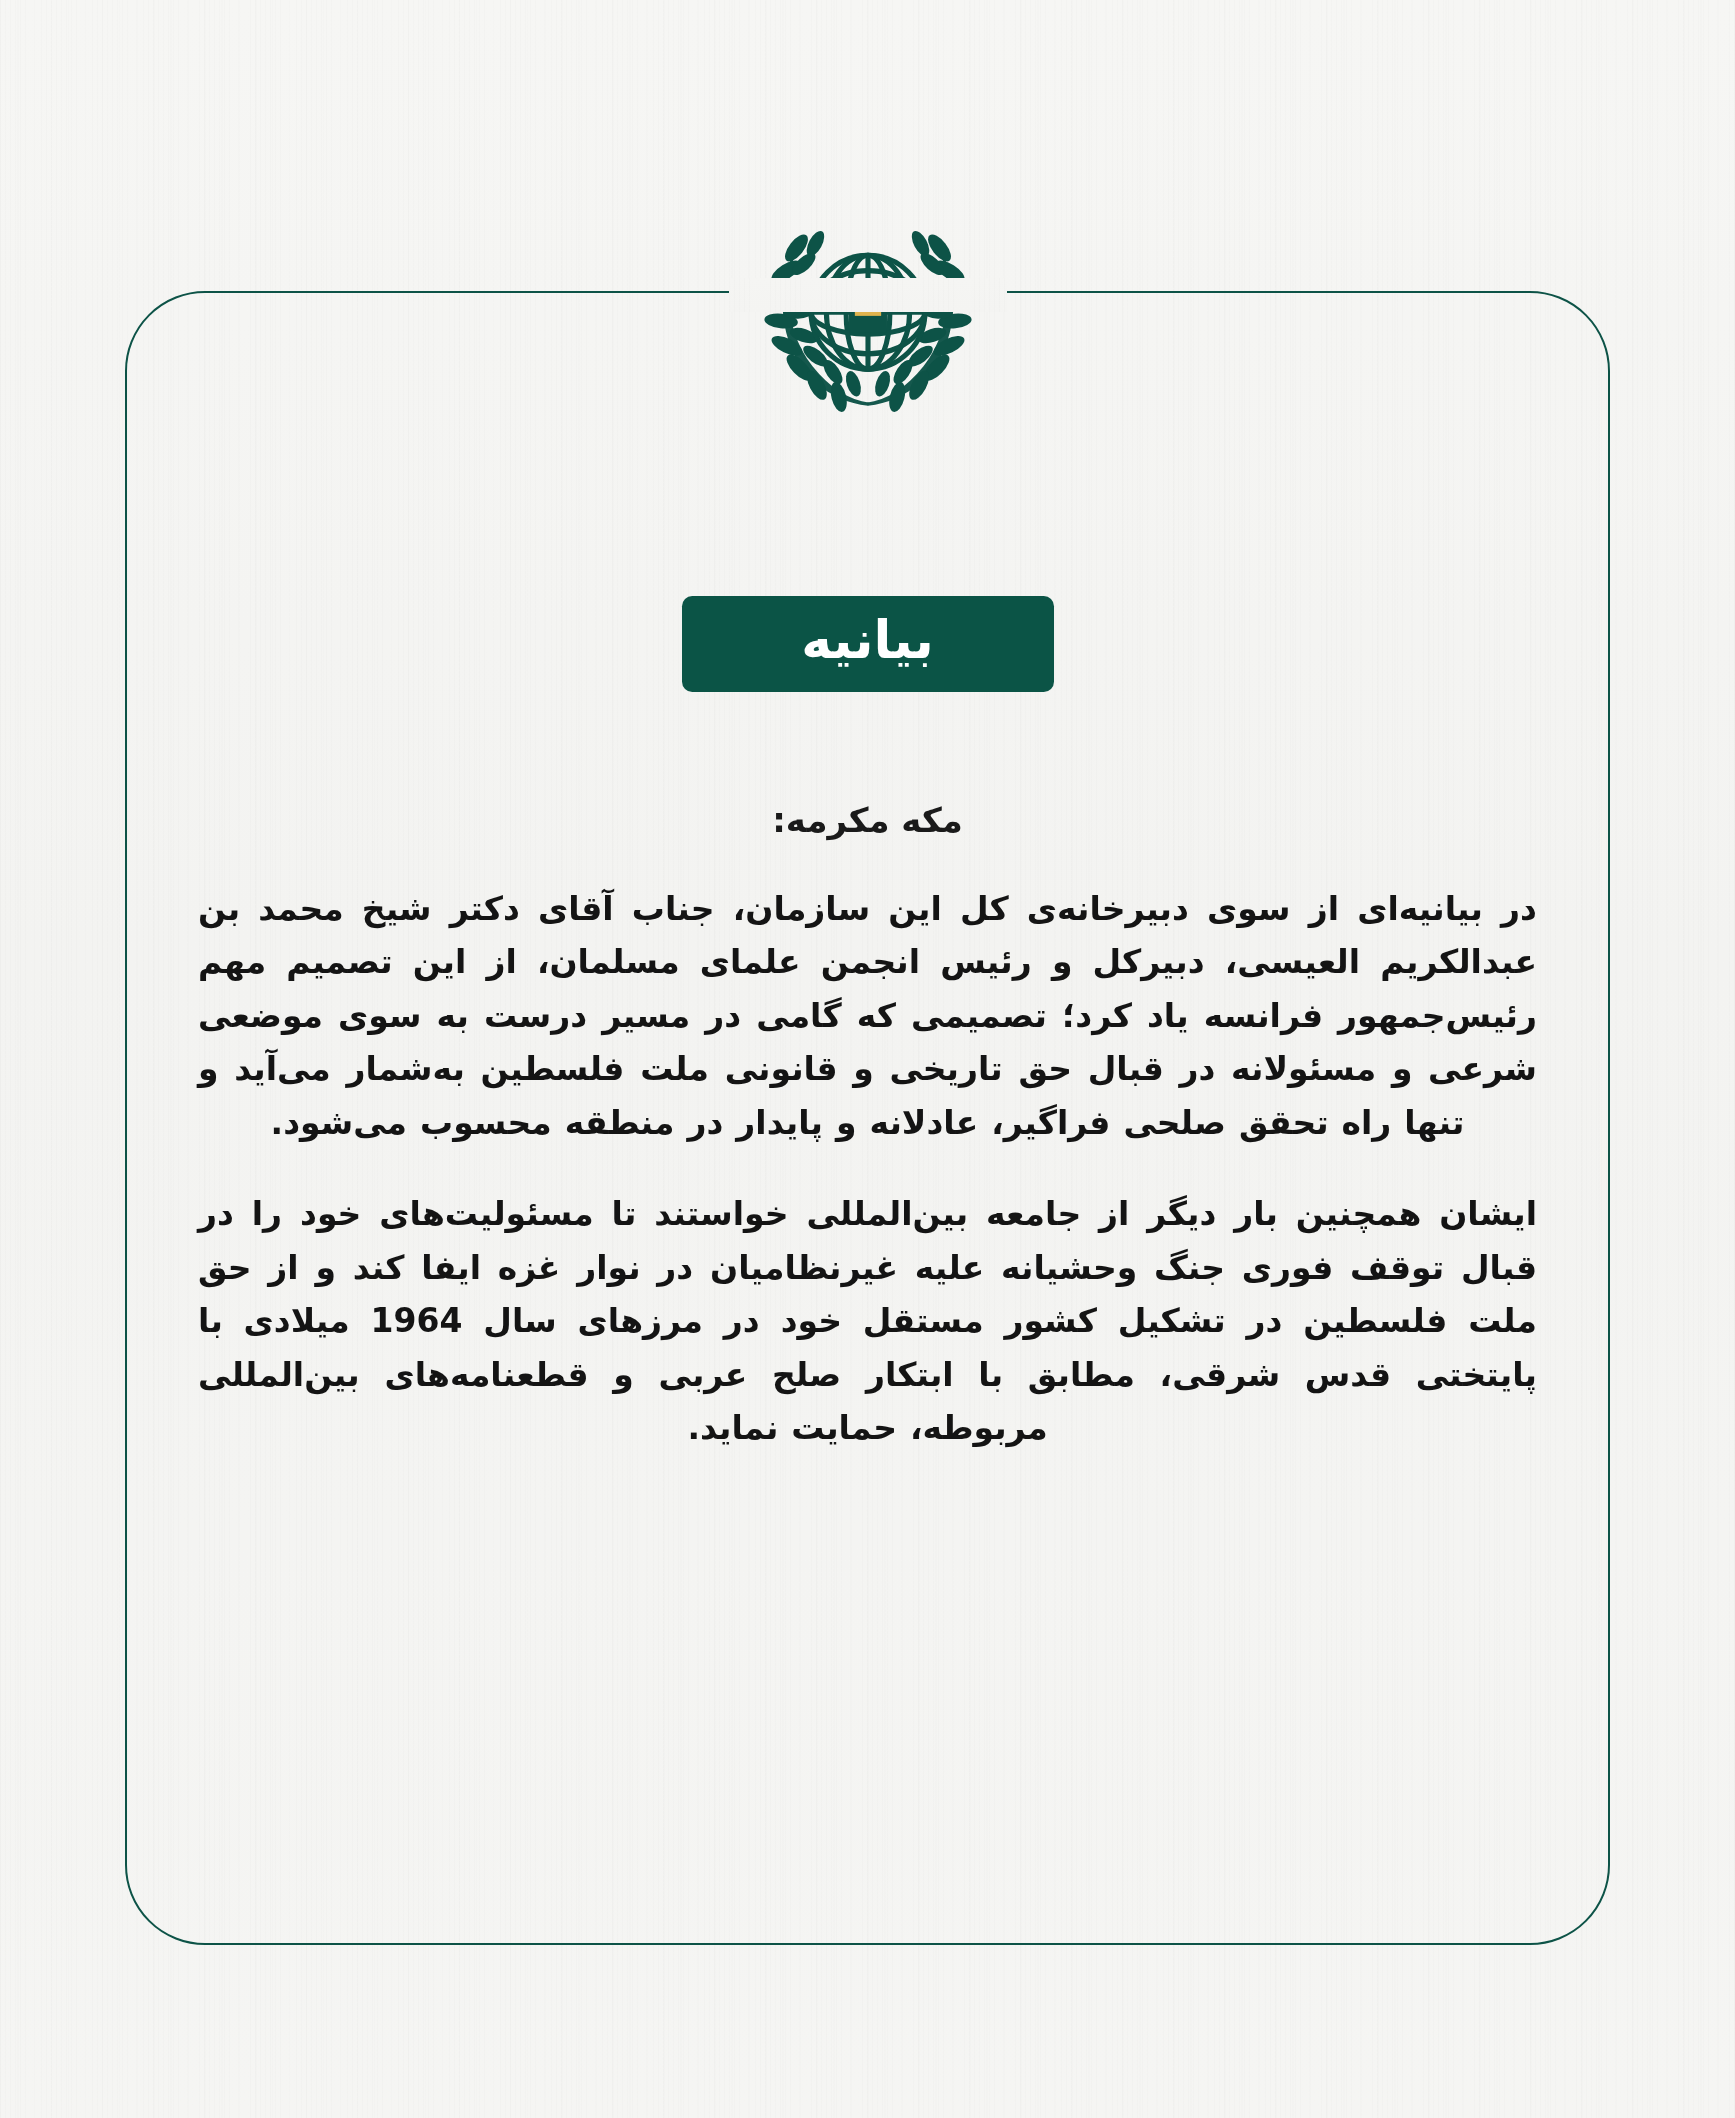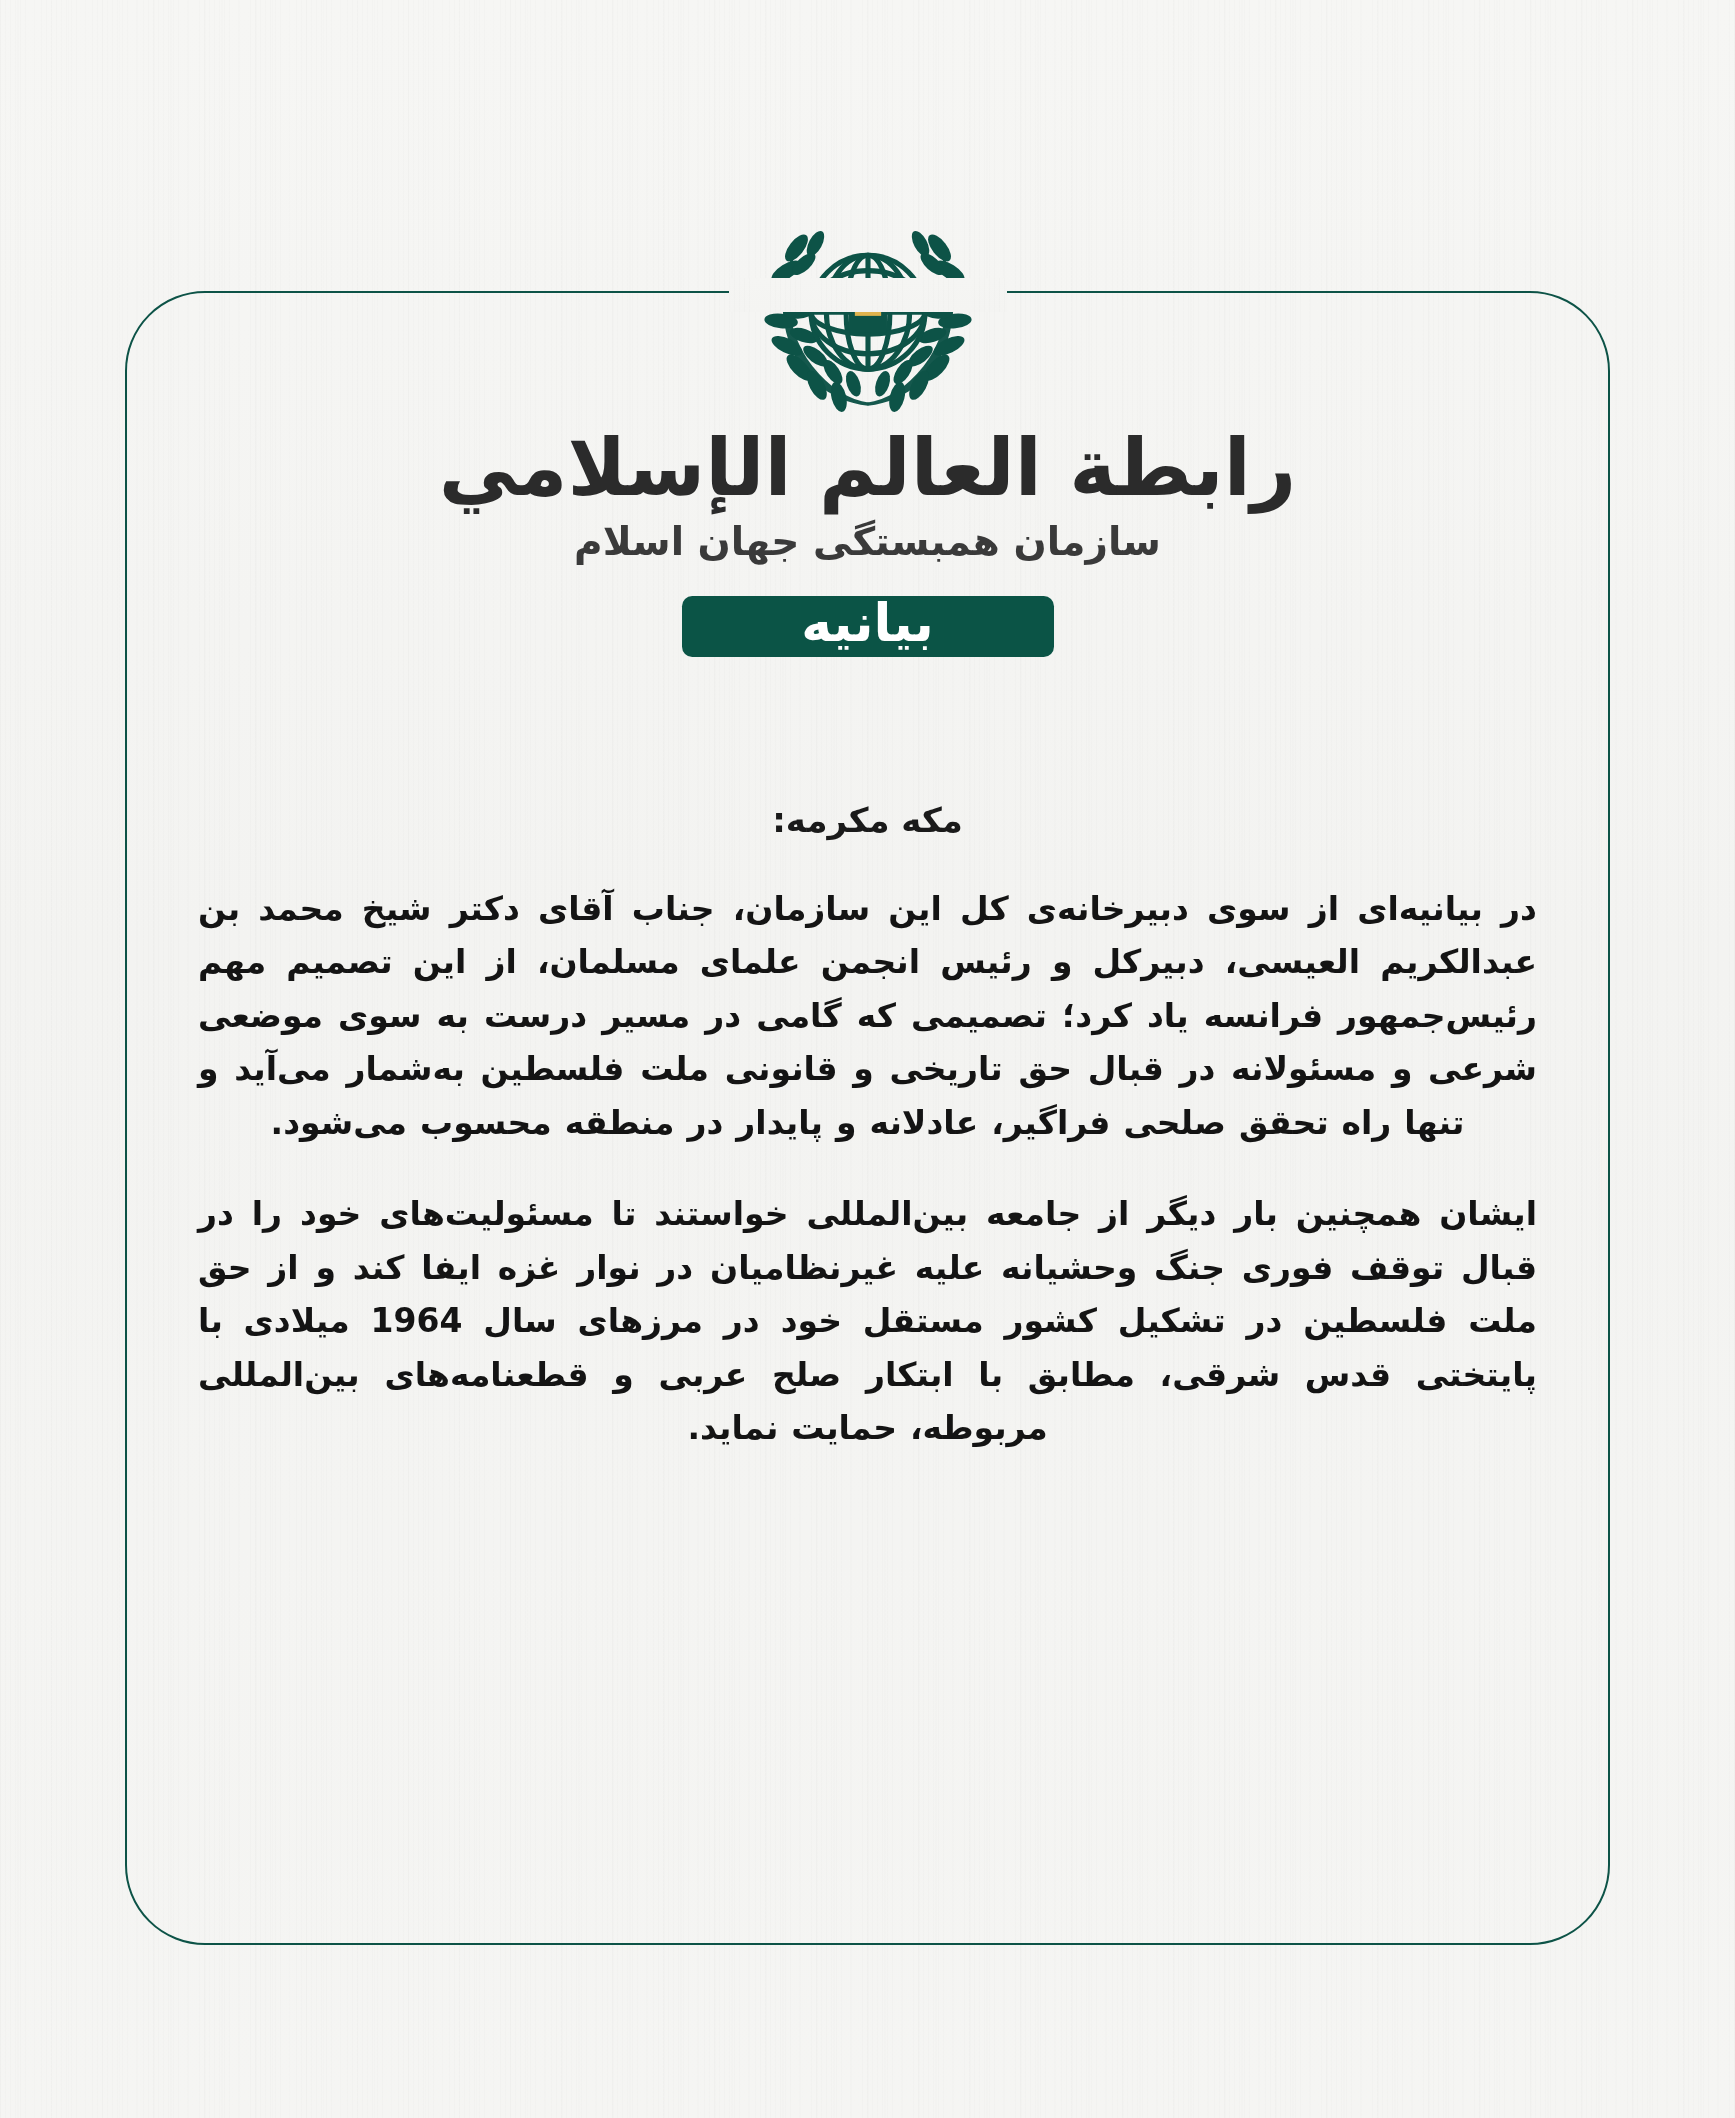--- a/index.html
+++ b/index.html
@@ -105,21 +105,21 @@
     left: 0;
     right: 0;
     top: 596px;
     display: flex;
     justify-content: center;
   }
   .badge {
     background: #0b5446;
     color: #ffffff;
     width: 372px;
-    height: 61px;
+    height: 96px;
     border-radius: 10.2px;
     display: flex;
     align-items: center;
     justify-content: center;
     font-size: 52px;
     font-weight: 700;
     line-height: 1;
     direction: rtl;
     padding-bottom: 7.3px;
     box-sizing: border-box;
@@ -233,24 +233,20 @@
       <g>
         <rect x="124" y="112" width="52" height="56" fill="#0d5347"></rect>
         <rect x="132" y="134" width="36" height="11" fill="#e0b34e"></rect>
       </g>
     </svg>
   </div>
 
   <div class="frame"></div>
   <div class="frame-gap"></div>
 
-  <div class="calligraphy-block">
-    <div class="calligraphy-ar">رابطة العالم الإسلامي</div>
-    <div class="calligraphy-fa">سازمان همبستگی جهان اسلام</div>
-  </div>
 
   <div class="badge-wrap">
     <div class="badge">بیانیه</div>
   </div>
 
   <div class="body-area">
     <div class="dateline">مکه مکرمه:</div>
 
     <p class="para">در بیانیه‌ای از سوی دبیرخانه‌ی کل این سازمان، جناب آقای دکتر شیخ محمد بن عبدالکریم العیسی، دبیرکل و رئیس انجمن علمای مسلمان، از این تصمیم مهم رئیس‌جمهور فرانسه یاد کرد؛ تصمیمی که گامی در مسیر درست به سوی موضعی شرعی و مسئولانه در قبال حق تاریخی و قانونی ملت فلسطین به‌شمار می‌آید و تنها راه تحقق صلحی فراگیر، عادلانه و پایدار در منطقه محسوب می‌شود.</p>
     <p class="para">ایشان همچنین بار دیگر از جامعه بین‌المللی خواستند تا مسئولیت‌های خود را در قبال توقف فوری جنگ وحشیانه علیه غیرنظامیان در نوار غزه ایفا کند و از حق ملت فلسطین در تشکیل کشور مستقل خود در مرزهای سال 1964 میلادی با پایتختی قدس شرقی، مطابق با ابتکار صلح عربی و قطعنامه‌های بین‌المللی مربوطه، حمایت نماید.</p>

